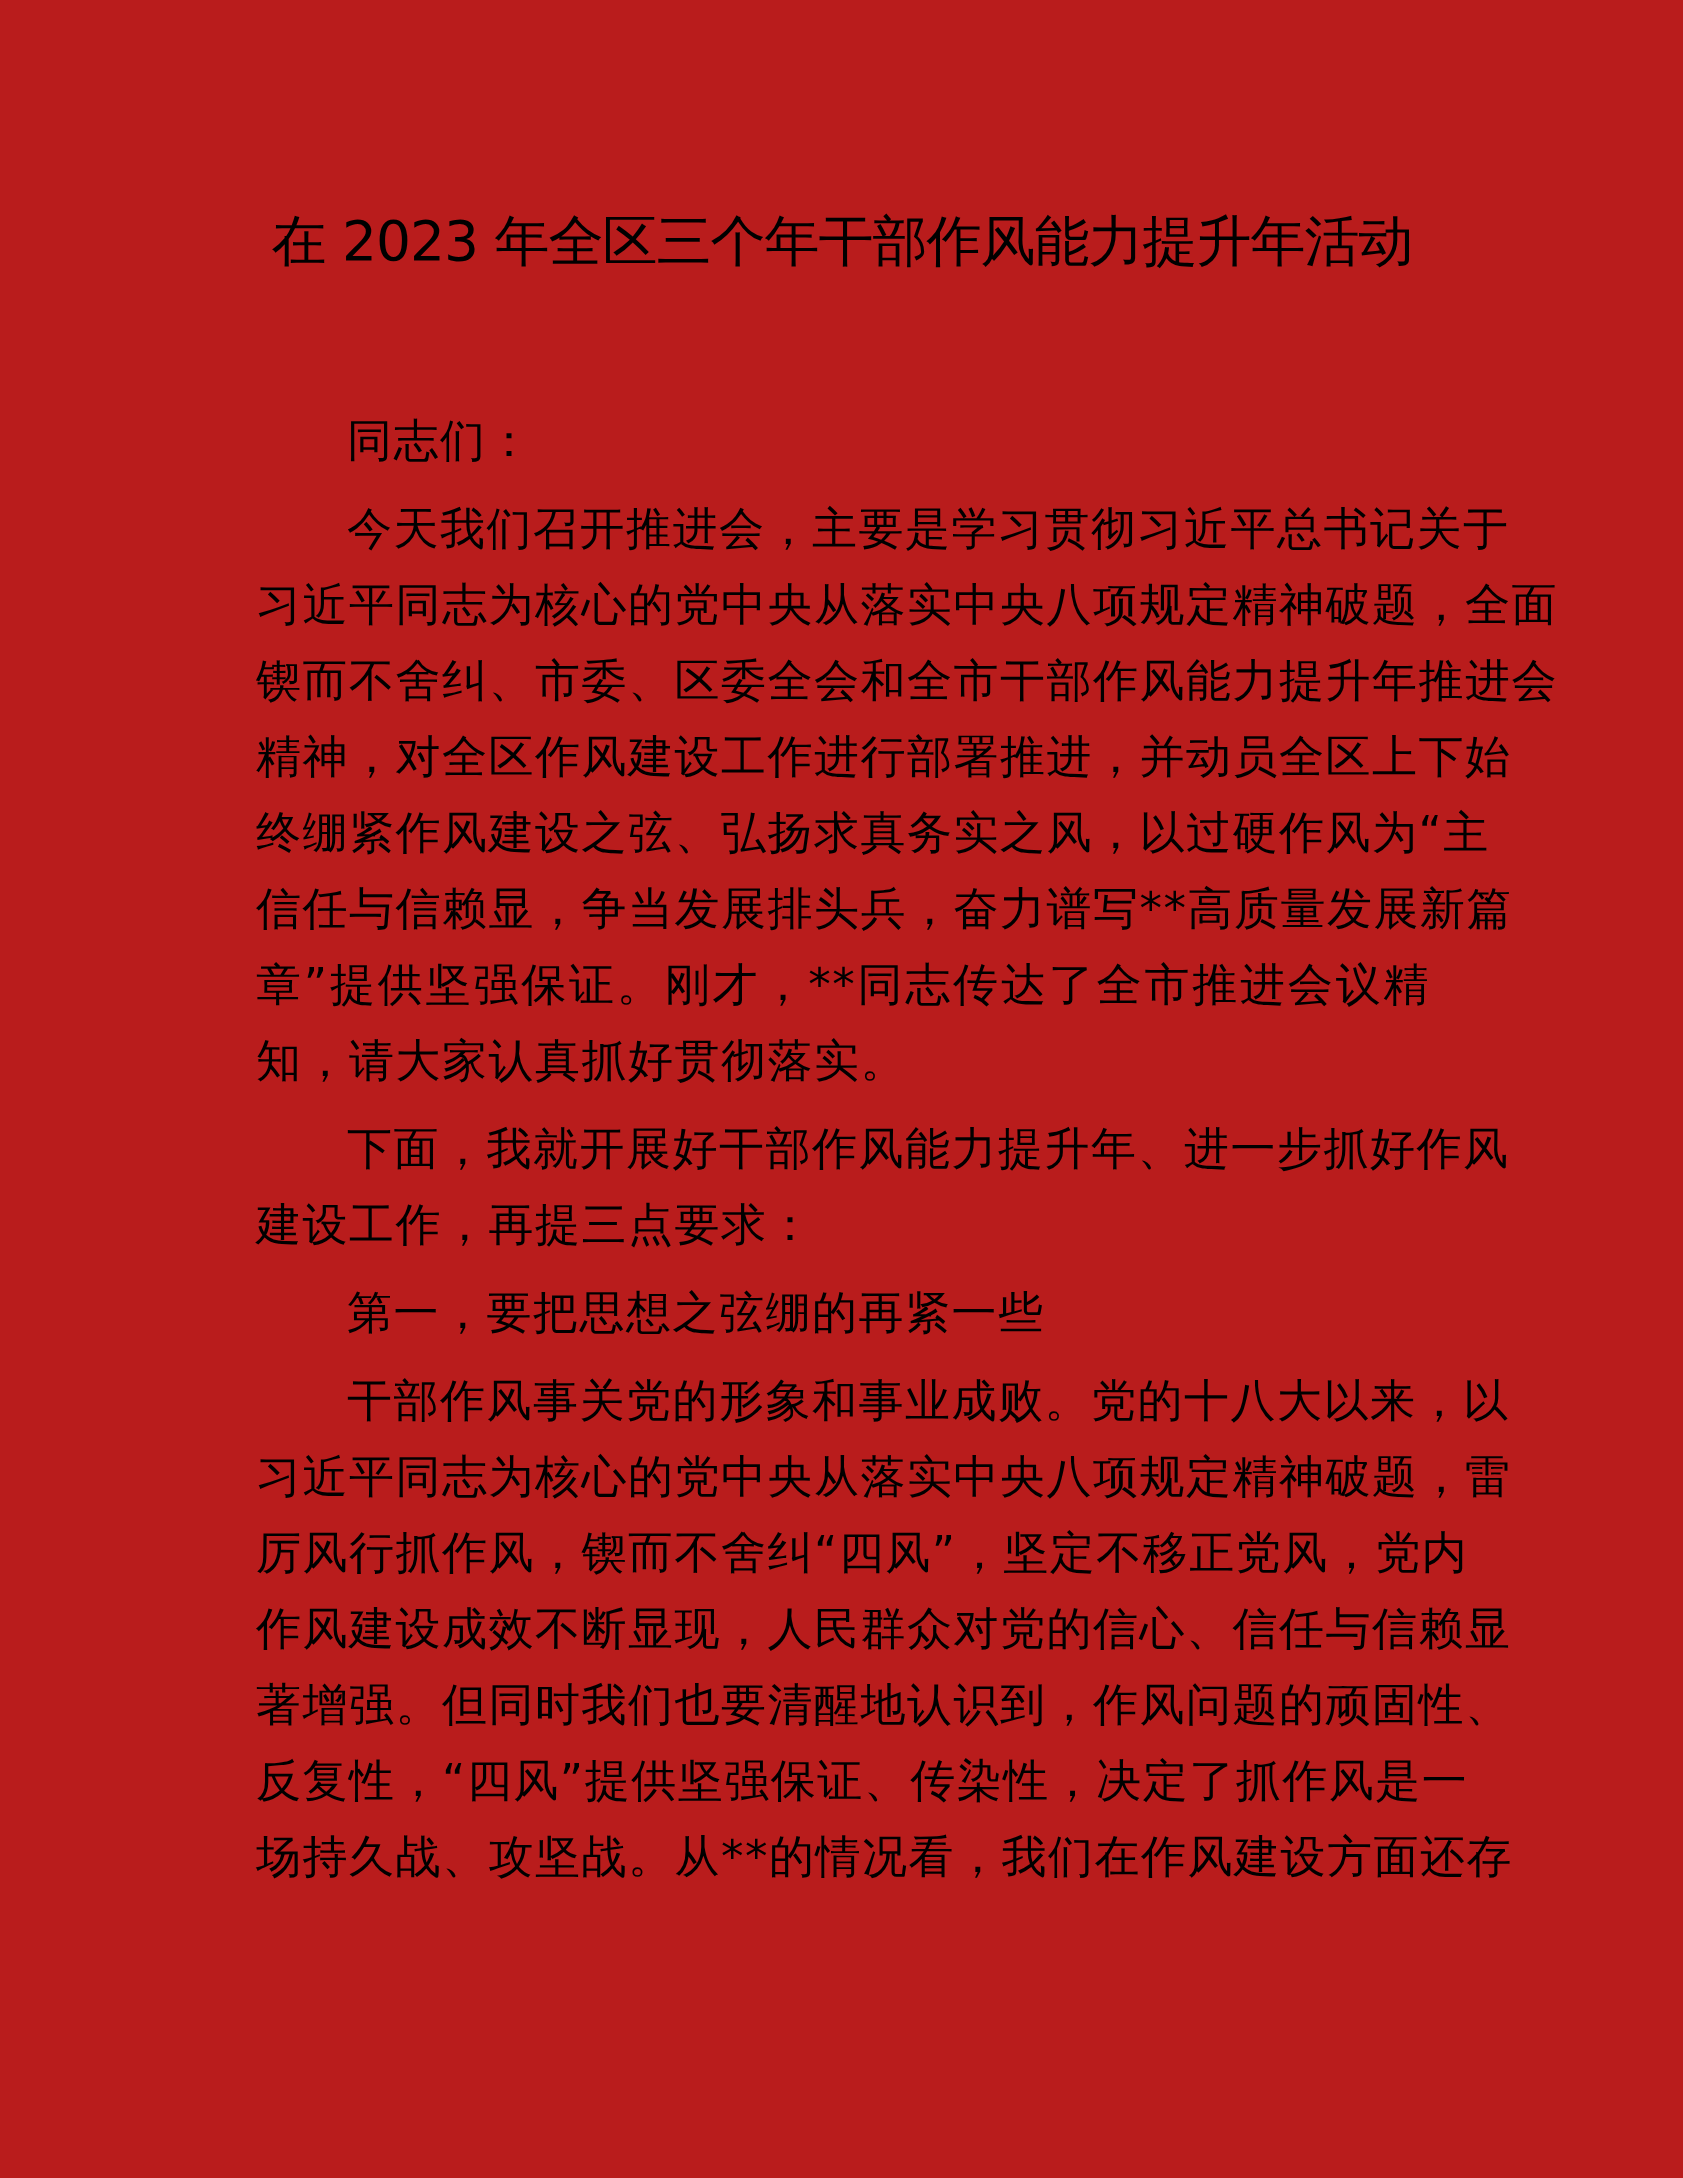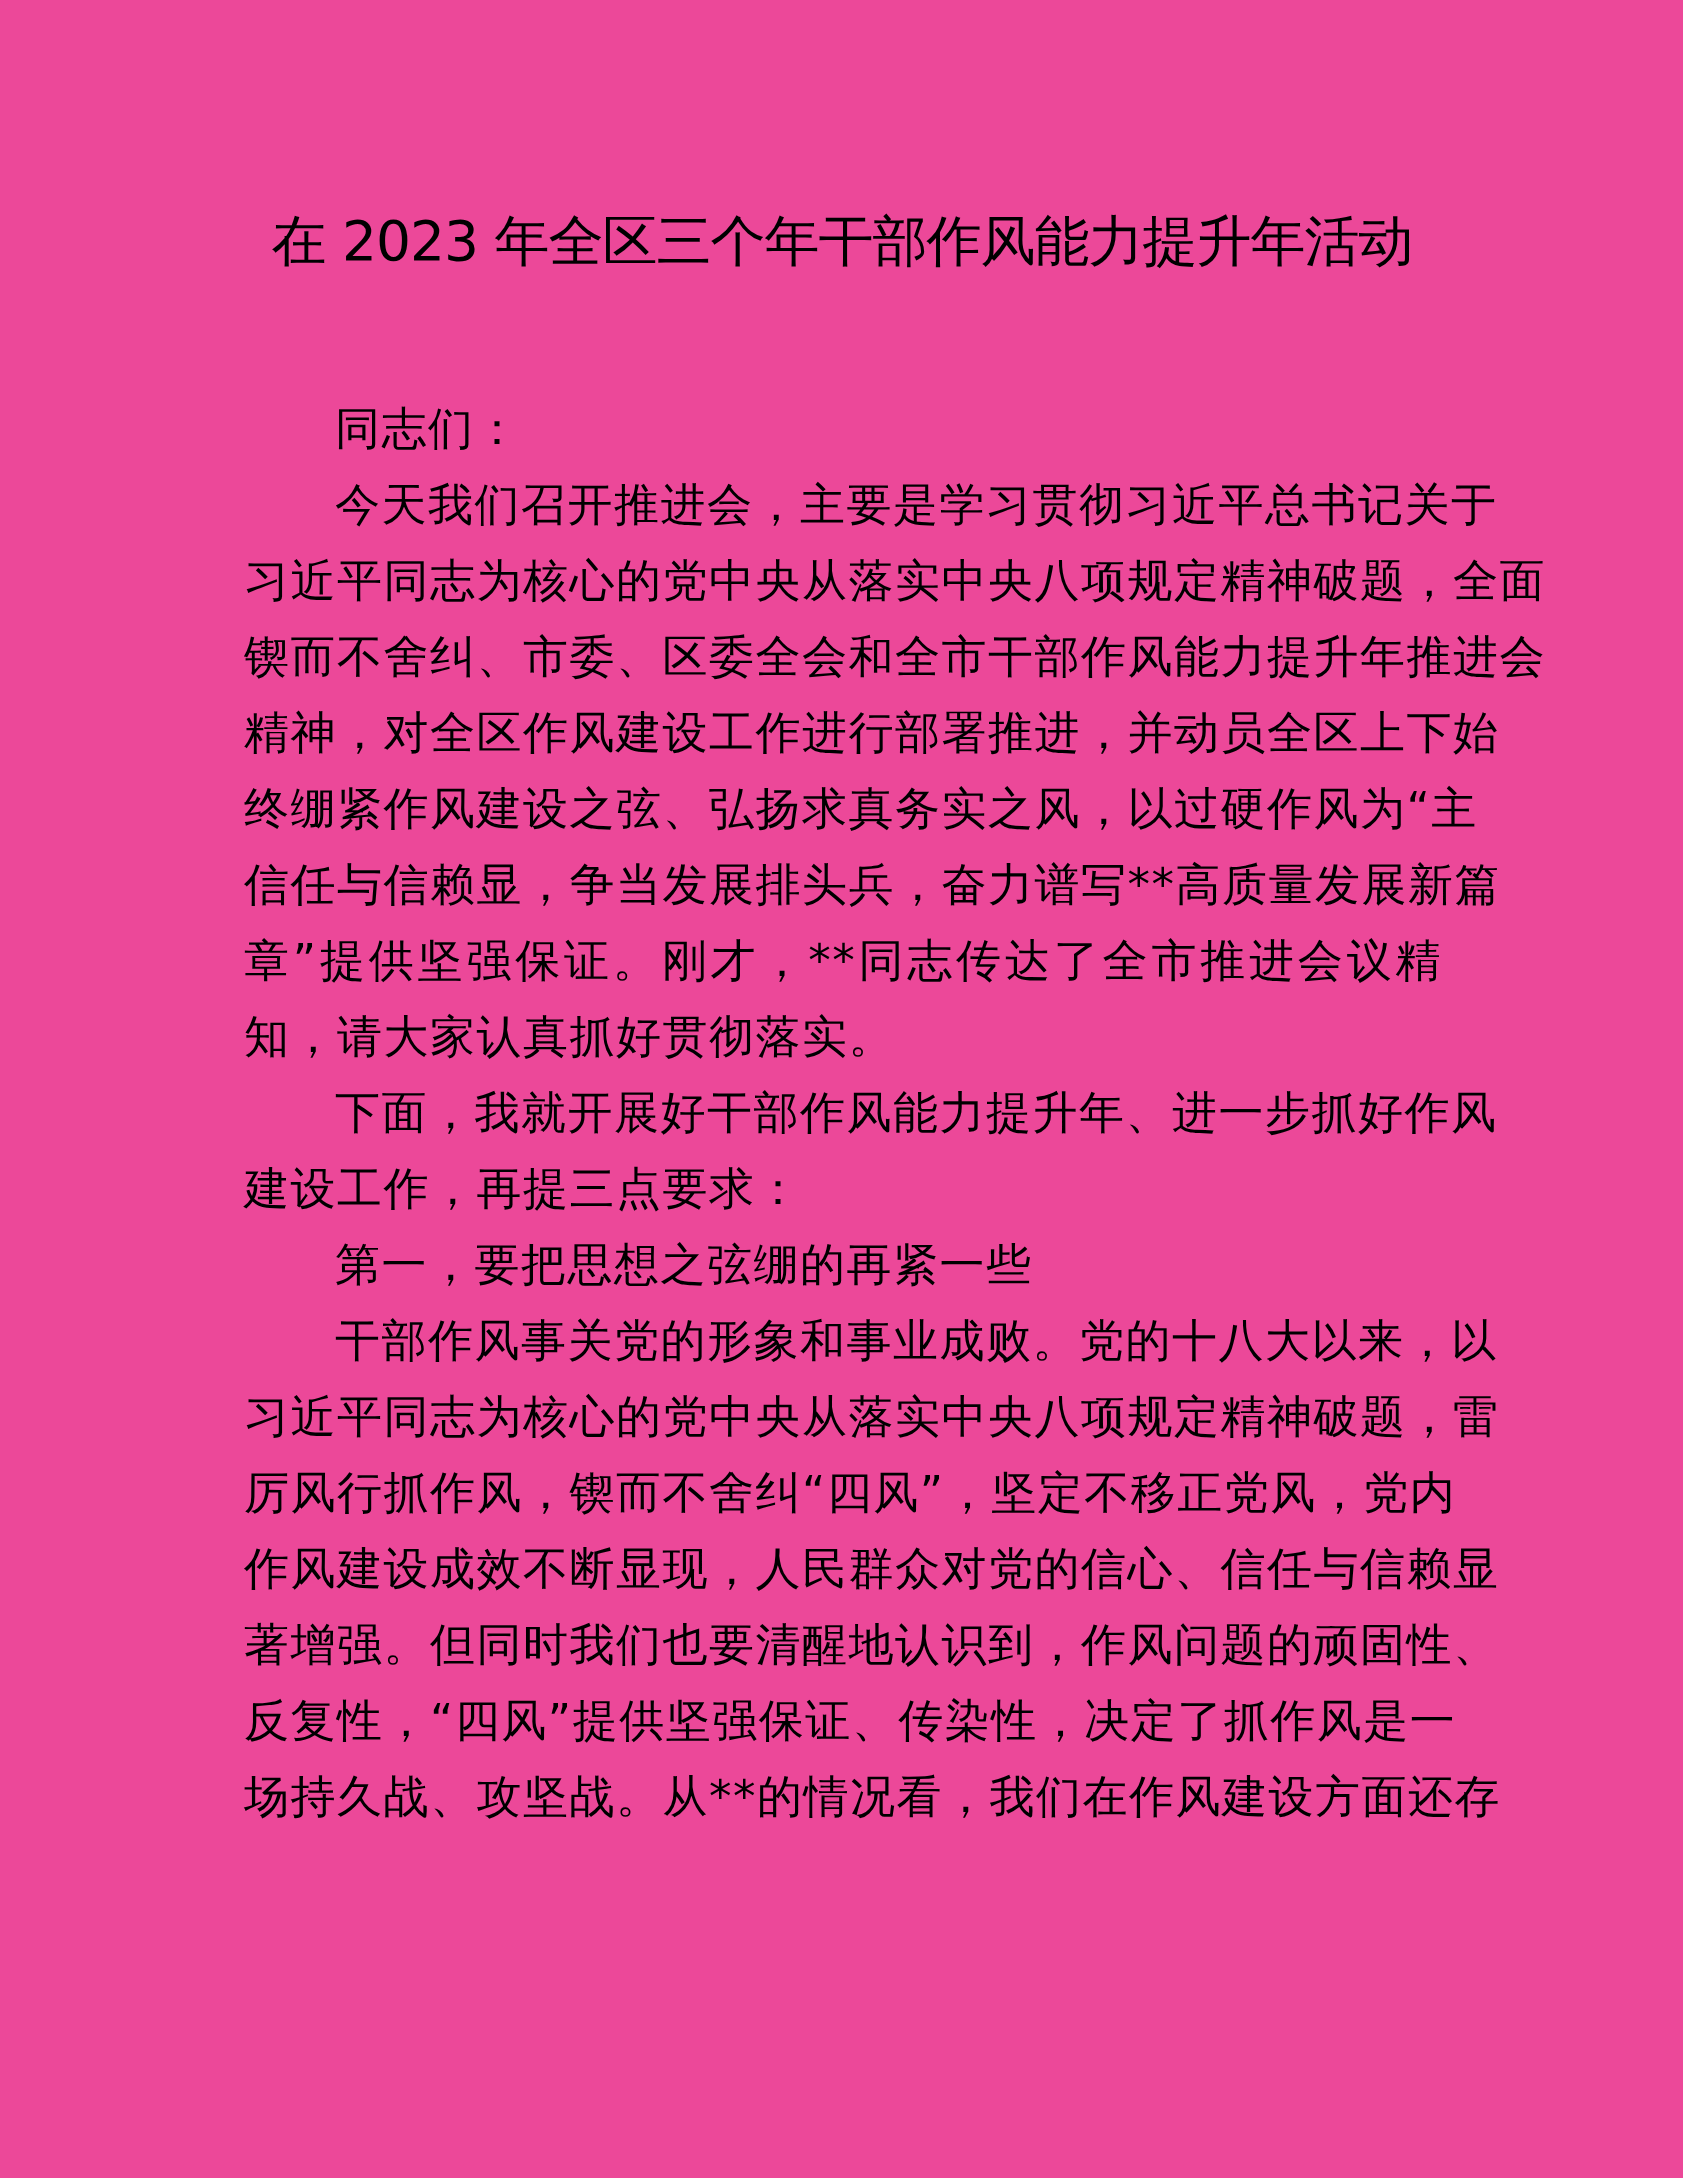--- a/index.html
+++ b/index.html
@@ -14,21 +14,21 @@
       overflow: hidden;
       color: #000000;
       font-family: "DejaVu Sans", "Liberation Sans", sans-serif;
     }
     .page {
       position: absolute;
       left: 0;
       top: 0;
       width: 1683px;
       height: 2178px;
-      background: #ec4899;
+      background: #b91c1c;
     }
     .title {
       position: absolute;
       left: 238px;
       width: 1208px;
       text-align: center;
       font-size: 55px;
       line-height: 75px;
       top: 204px;
       letter-spacing: -1px;
@@ -40,21 +40,21 @@
     .body-text {
       position: absolute;
       left: 244px;
       width: 1198px;
       top: 391px;
       font-size: 45px;
       line-height: 76px;
       letter-spacing: 1.5px;
     }
     .para {
-      margin: 0;
+      margin: 12px;
       padding: 0;
     }
     .line {
       display: block;
       white-space: nowrap;
       height: 76px;
       text-align: justify;
       text-align-last: justify;
     }
     .line.last {

